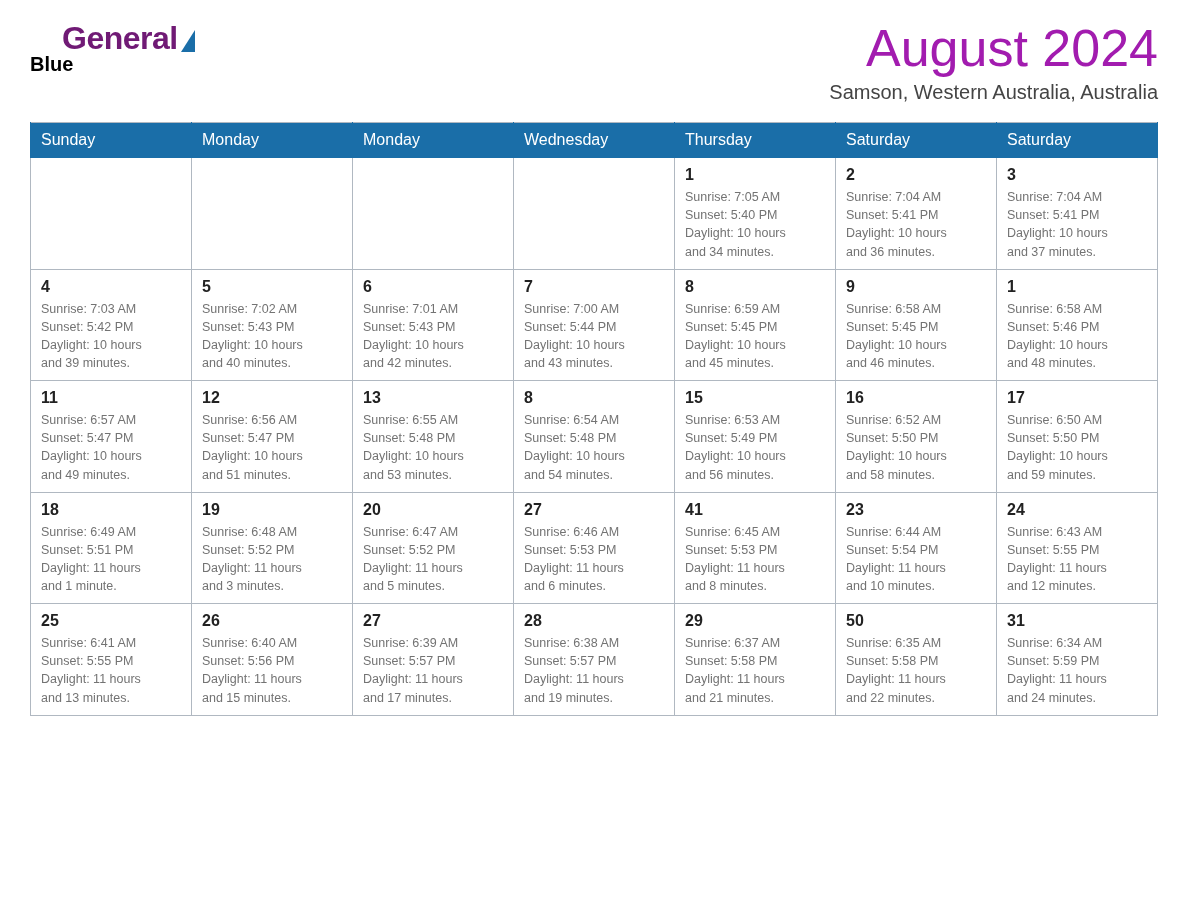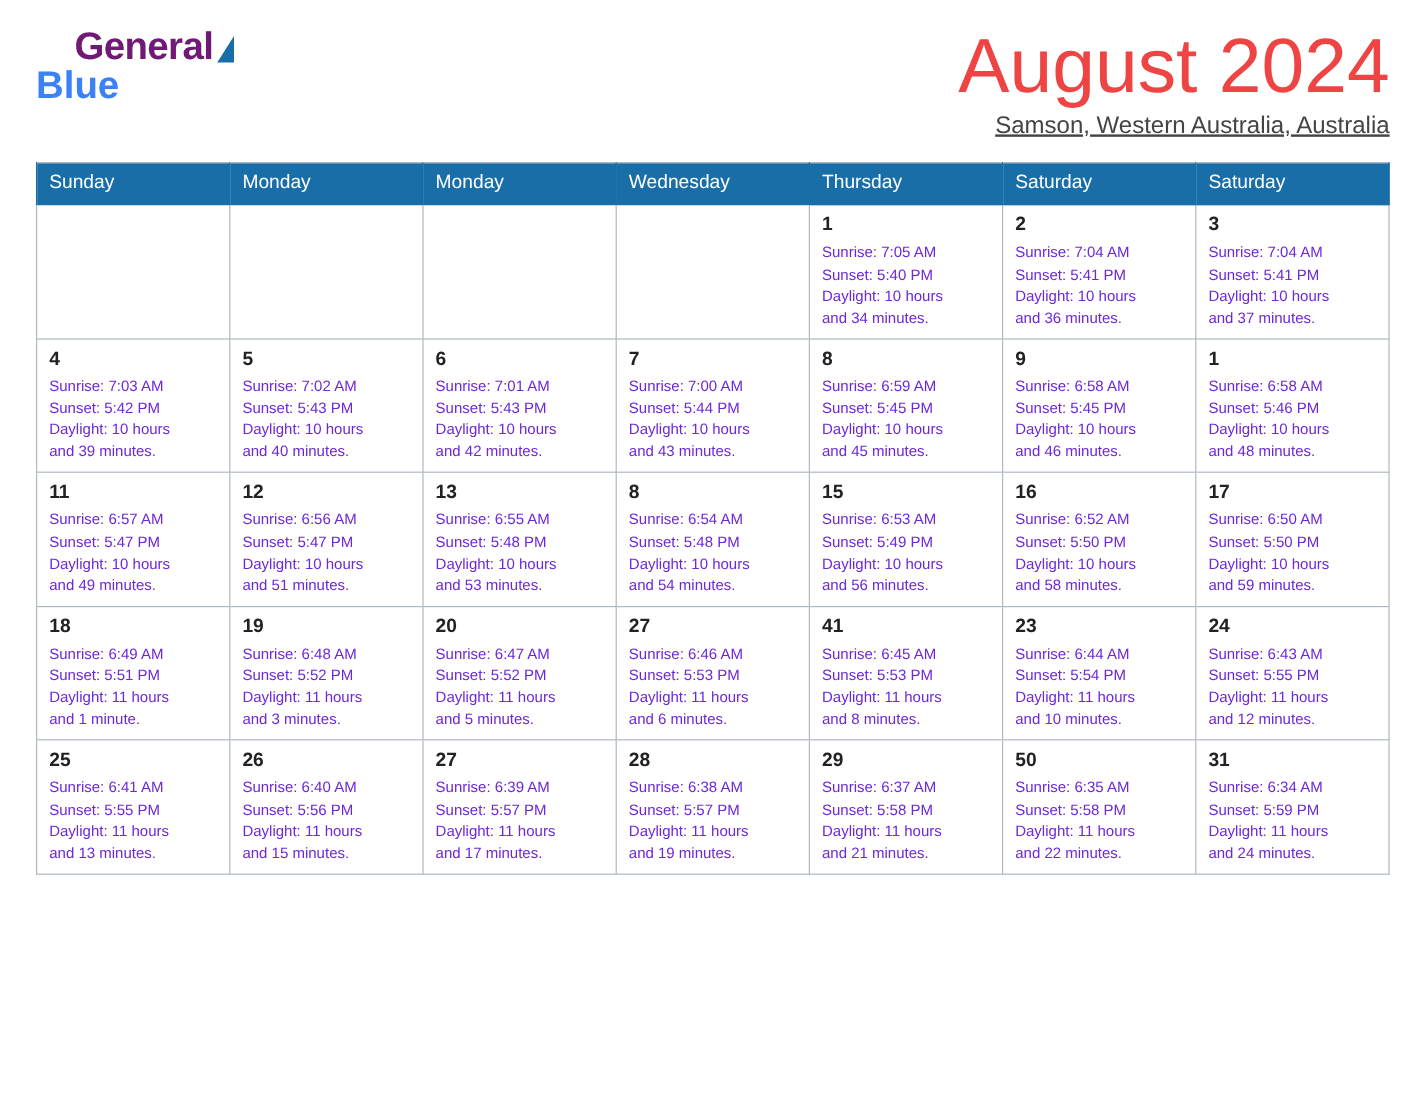--- a/index.html
+++ b/index.html
@@ -34,39 +34,38 @@
     .logo-triangle {
       width: 0;
       height: 0;
       border-left: 14px solid transparent;
       border-right: 0px solid transparent;
       border-bottom: 22px solid #1a6ea8;
       margin-left: 3px;
       margin-top: 4px;
     }
     .logo-blue {
-      font-size: 32px;
+      font-size: 20px;
       font-weight: bold;
-      color: #3b82f6;
+      color: #000000;
       margin-top: -4px;
     }
     .title-block {
       text-align: right;
     }
     .month-year {
-      font-size: 64px;
+      font-size: 52px;
       font-weight: 300;
-      color: #ef4444;
+      color: #a21caf;
       line-height: 1.1;
     }
     .location {
       font-size: 20px;
       color: #444;
       margin-top: 4px;
-      text-decoration: underline;
     }
     .calendar {
       width: 100%;
       border-collapse: collapse;
       border: 1px solid #b0b8c1;
     }
     .calendar th {
       background-color: #1a6ea8;
       color: #fff;
       font-size: 16px;
@@ -87,21 +86,21 @@
     .day-number {
       font-size: 16px;
       font-weight: bold;
       color: #222;
       margin-bottom: 4px;
       display: block;
     }
     .day-info {
       font-size: 12.5px;
       line-height: 1.45;
-      color: #6d28d9;
+      color: #737373;
     }
     .empty-cell {
       background: #fff;
     }
     tr td {
       border-top: 2px solid #1a6ea8;
     }
     tr:first-child td {
       border-top: none;
     }

